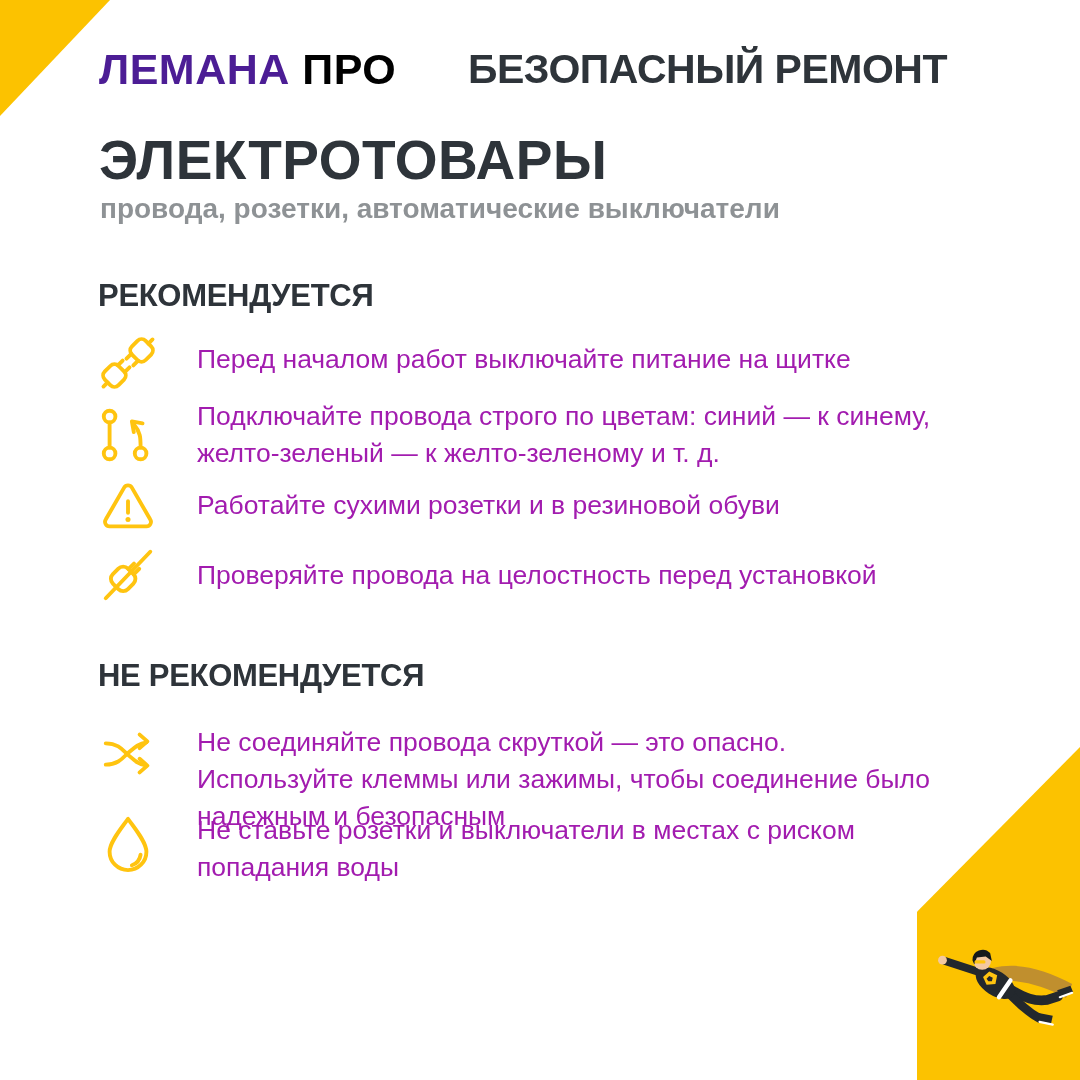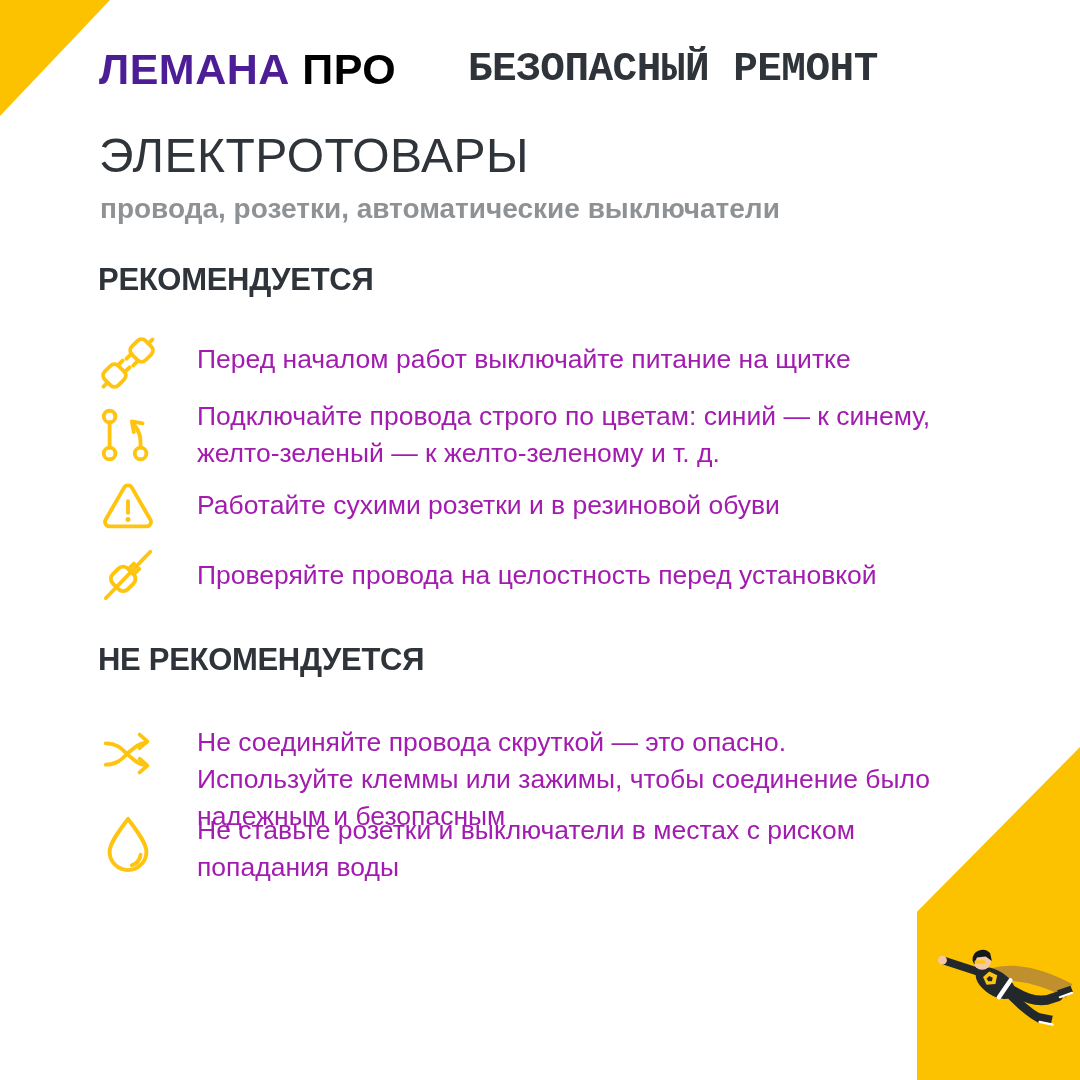--- a/index.html
+++ b/index.html
@@ -20,26 +20,26 @@
   .corner-br{
     left:917px;top:747px;width:163px;height:333px;
     background:#fcc200;
     clip-path:polygon(100% 0,100% 100%,0 100%,0 49.5%);
   }
 
   
   .logo{left:99px;top:45px;font-size:43px;font-weight:800;letter-spacing:.5px;white-space:nowrap;}
   .logo .brand-primary{color:#4c1d95;}
   .logo .brand-accent{color:#000000;}
-  .tagline{left:468px;top:46px;font-size:41px;font-weight:800;letter-spacing:-.5px;white-space:nowrap;color:#2e343a;font-family:Liberation Mono, monospace;}
+  .tagline{left:468px;top:46px;font-size:41px;font-weight:800;letter-spacing:-.5px;white-space:nowrap;color:#2e343a;}
 
-  .page-title{left:99px;top:128px;font-size:48px;font-weight:400;letter-spacing:.5px;color:#2e343a;}
+  .page-title{left:99px;top:128px;font-size:55px;font-weight:700;letter-spacing:.5px;color:#2e343a;}
   .page-subtitle{left:100px;top:193px;font-size:28px;font-weight:700;color:#8e9295;}
 
-  .section-heading{left:98px;font-size:31px;font-weight:800;letter-spacing:-.3px;color:#2e343a;white-space:nowrap;}
+  .section-heading{left:98px;font-size:31px;font-weight:800;letter-spacing:-.3px;color:#2e343a;white-space:nowrap;margin-top:16px;}
   .h-rec{top:262px;}
   .h-notrec{top:642px;}
 
   .item-icon{left:97px;width:62px;height:62px;}
   .item-text{
     left:197px;width:760px;
     font-size:26.5px;line-height:37px;color:#a21caf;
     white-space:pre-line;
   }
 

